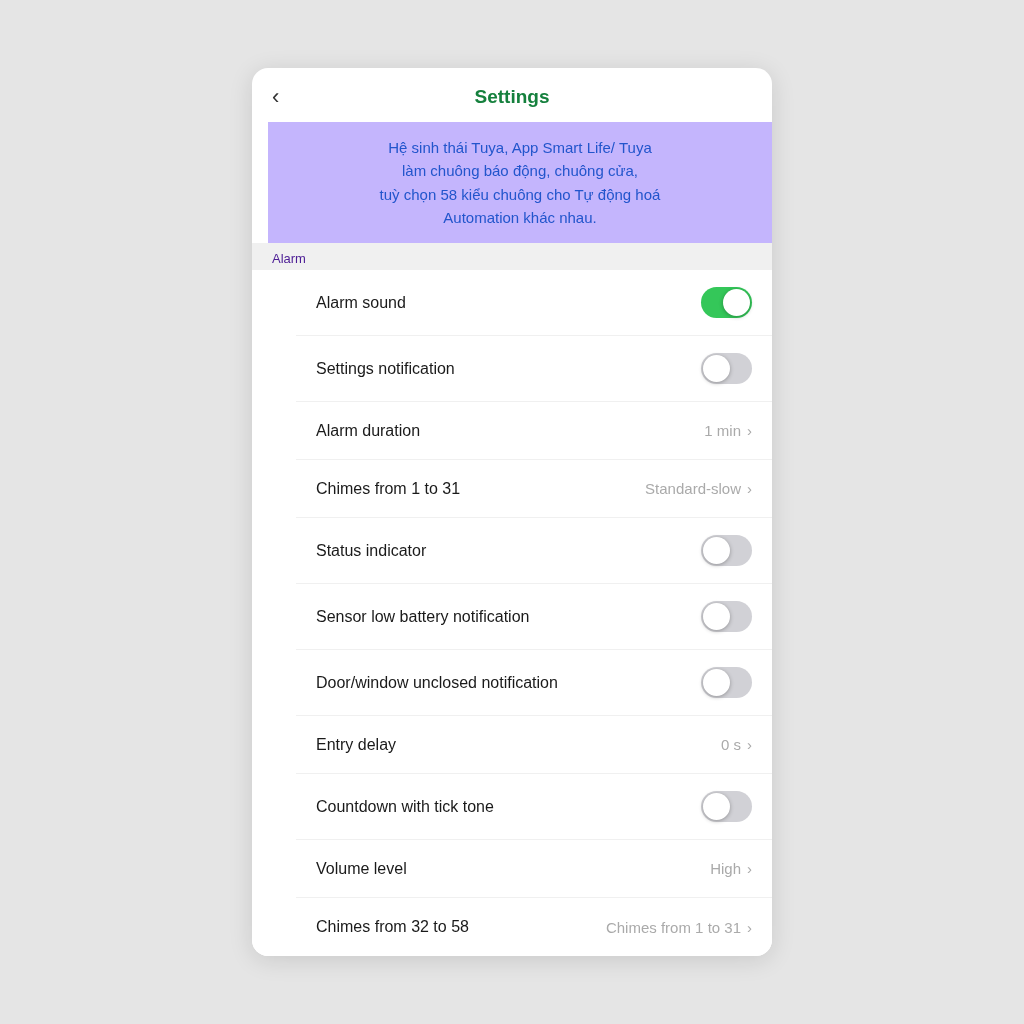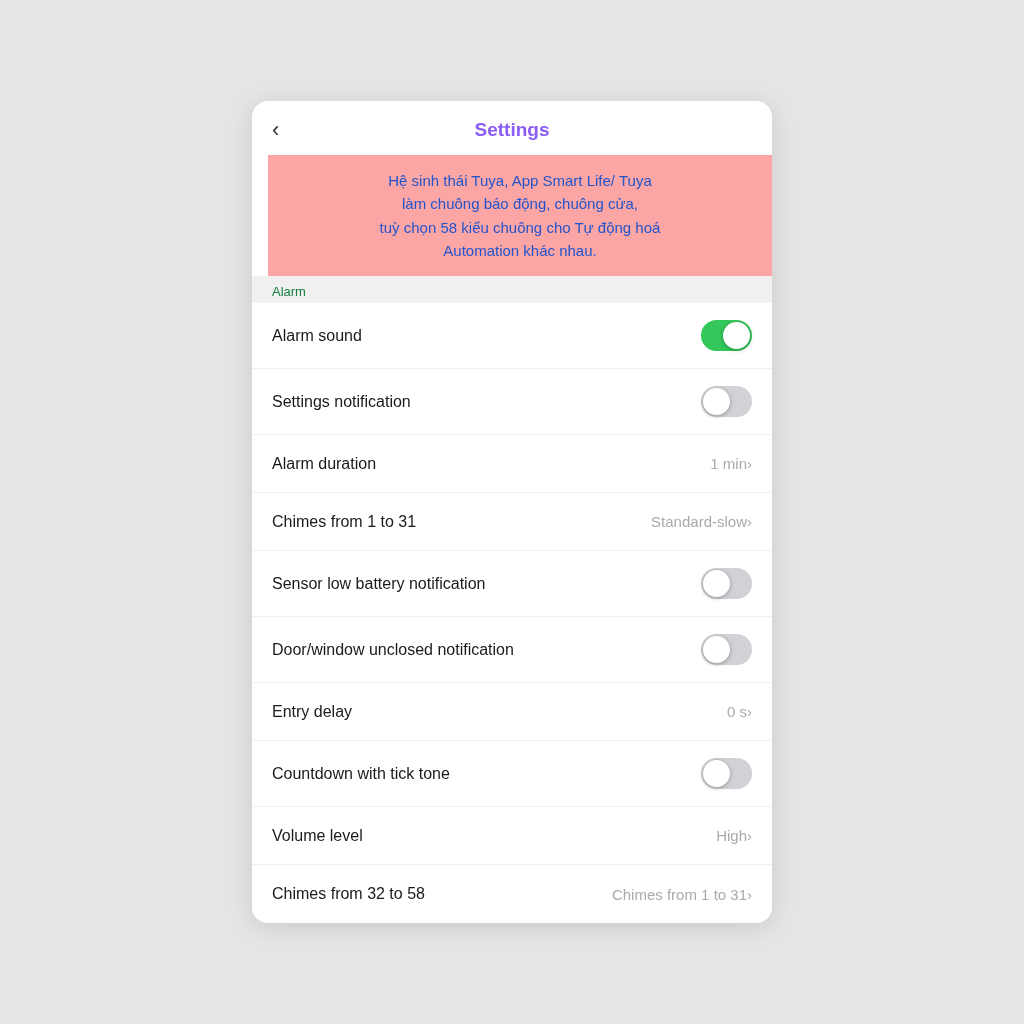--- a/index.html
+++ b/index.html
@@ -31,41 +31,42 @@
       font-size: 22px;
       color: #333;
       cursor: pointer;
       background: none;
       border: none;
       padding: 0;
     }
     .header-title {
       font-size: 19px;
       font-weight: 700;
-      color: #8b5cf6;
+      color: #15803d;
     }
     .promo-banner {
-      background: #fca5a5;
+      background: #c4b5fd;
       margin: 14px 0 0 16px;
       padding: 14px 20px;
       text-align: center;
     }
     .promo-text {
       color: #2255cc;
       font-size: 15px;
       line-height: 1.55;
     }
     .section-label {
-      color: #15803d;
+      color: #4c1d95;
       font-size: 13px;
       padding: 8px 20px 4px 20px;
       background: #f0f0f0;
     }
     .settings-list {
       background: #fff;
+      padding-left: 44px;
     }
     .setting-row {
       display: flex;
       align-items: center;
       justify-content: space-between;
       padding: 17px 20px;
       border-bottom: 1px solid #f0f0f0;
       min-height: 58px;
     }
     .setting-row:last-child {
@@ -73,21 +74,21 @@
       align-items: center;
     }
     .setting-label {
       font-size: 16px;
       color: #1a1a1a;
       font-weight: 400;
     }
     .setting-right {
       display: flex;
       align-items: center;
-      gap: 0;
+      gap: 6px;
     }
     .setting-value {
       color: #aaa;
       font-size: 15px;
     }
     .chevron {
       color: #aaa;
       font-size: 15px;
     }
     
@@ -168,20 +169,26 @@
         </div>
       </div>
       <div class="setting-row">
         <span class="setting-label">Chimes from 1 to 31</span>
         <div class="setting-right">
           <span class="setting-value">Standard-slow</span>
           <span class="chevron">›</span>
         </div>
       </div>
       <div class="setting-row">
+        <span class="setting-label">Status indicator</span>
+        <div class="setting-right">
+          <label class="toggle"><input type="checkbox" style=""><span class="slider"></span></label>
+        </div>
+      </div>
+      <div class="setting-row">
         <span class="setting-label">Sensor low battery notification</span>
         <div class="setting-right">
           <label class="toggle"><input type="checkbox" style=""><span class="slider"></span></label>
         </div>
       </div>
       <div class="setting-row">
         <span class="setting-label">Door/window unclosed notification</span>
         <div class="setting-right">
           <label class="toggle"><input type="checkbox" style=""><span class="slider"></span></label>
         </div>

